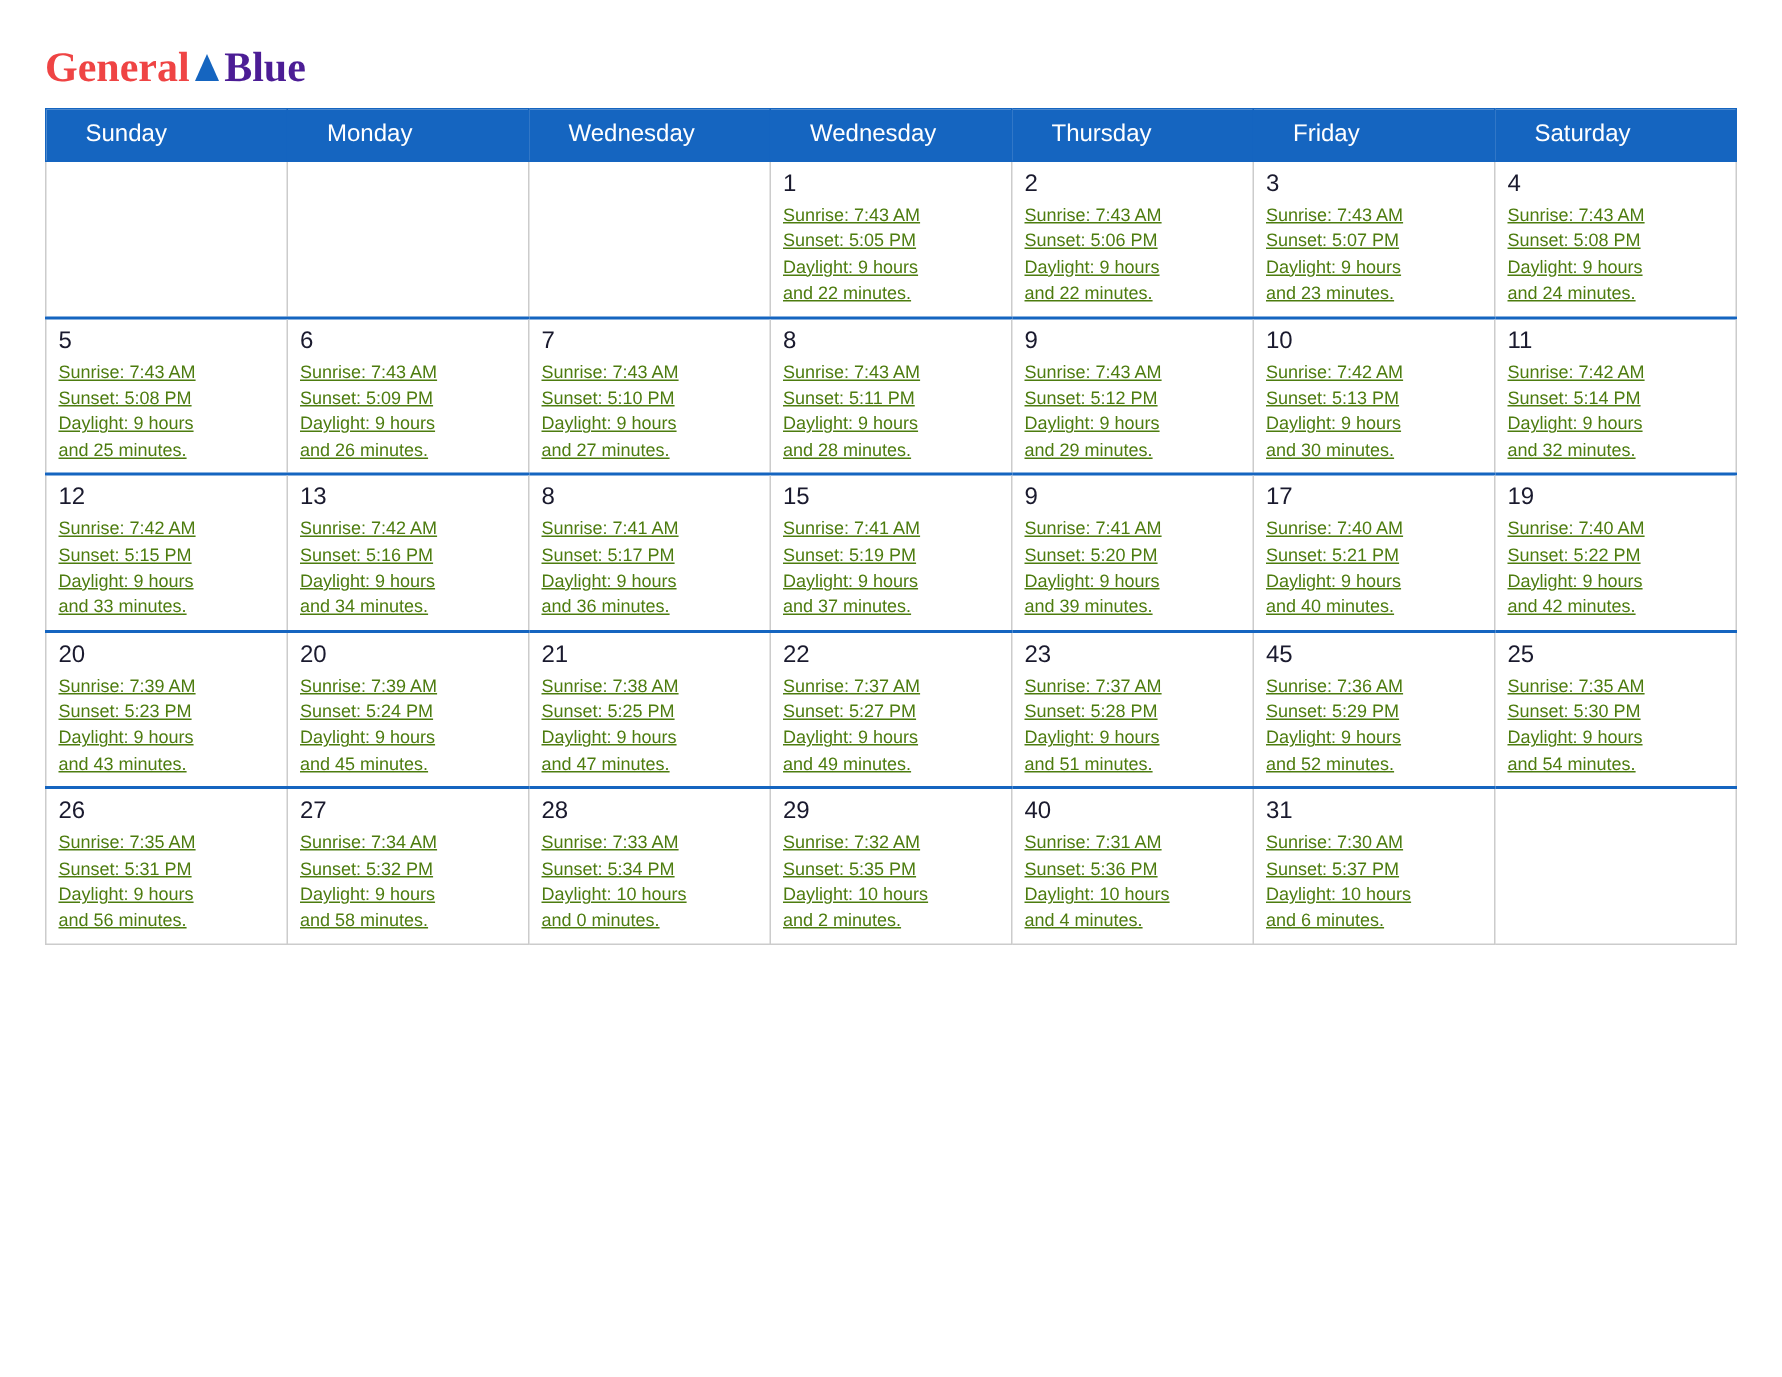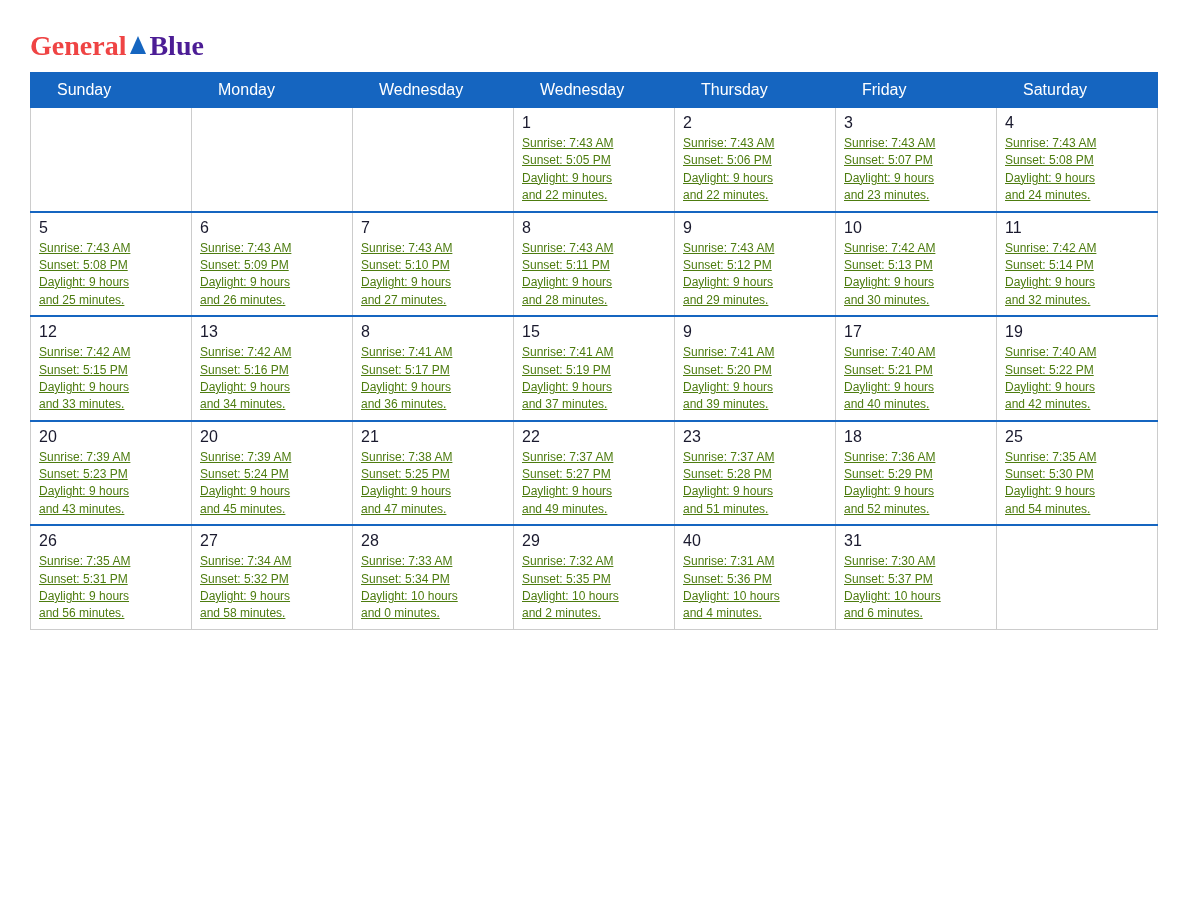--- a/index.html
+++ b/index.html
@@ -207,21 +207,21 @@
         </td>
         <td>
           <span class="day-number">22</span>
           <div class="day-info">Sunrise: 7:37 AM<br>Sunset: 5:27 PM<br>Daylight: 9 hours<br>and 49 minutes.</div>
         </td>
         <td>
           <span class="day-number">23</span>
           <div class="day-info">Sunrise: 7:37 AM<br>Sunset: 5:28 PM<br>Daylight: 9 hours<br>and 51 minutes.</div>
         </td>
         <td>
-          <span class="day-number">18</span>
+          <span class="day-number">45</span>
           <div class="day-info">Sunrise: 7:36 AM<br>Sunset: 5:29 PM<br>Daylight: 9 hours<br>and 52 minutes.</div>
         </td>
         <td>
           <span class="day-number">25</span>
           <div class="day-info">Sunrise: 7:35 AM<br>Sunset: 5:30 PM<br>Daylight: 9 hours<br>and 54 minutes.</div>
         </td>
       </tr>
       <tr>
         <td>
           <span class="day-number">26</span>

